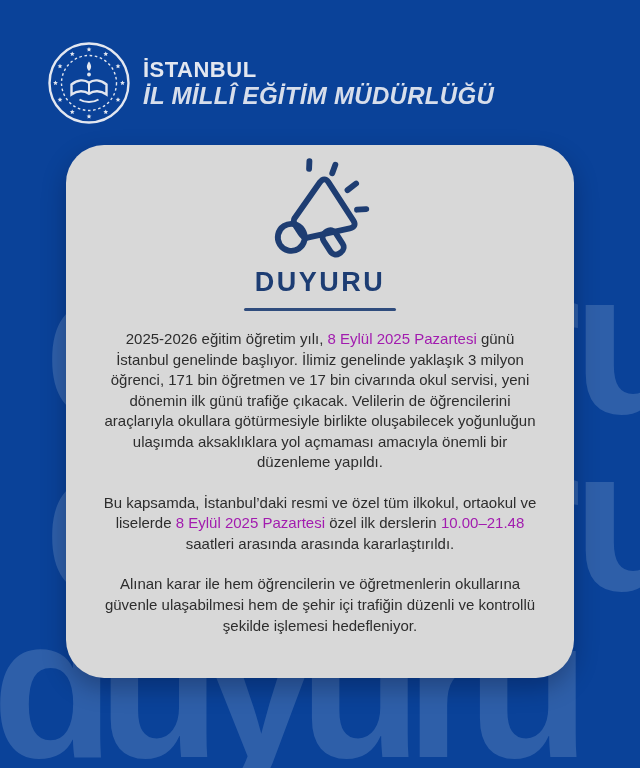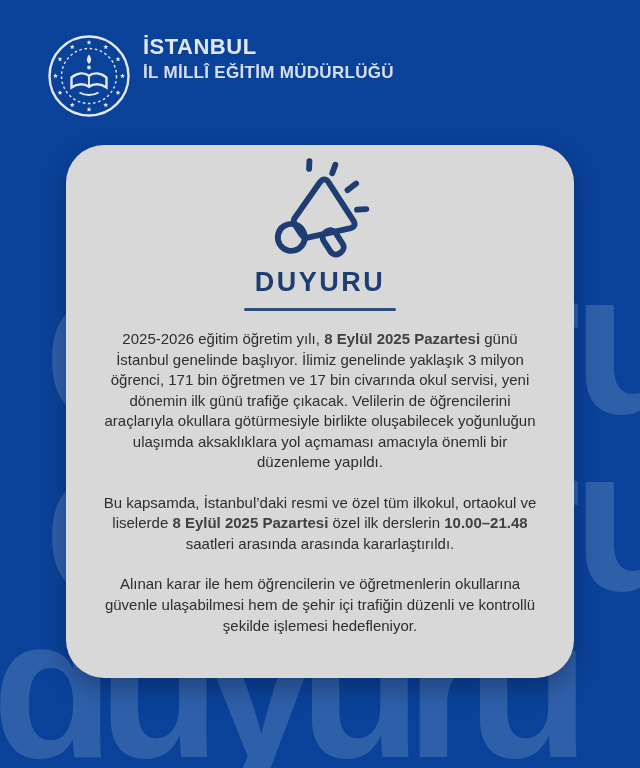--- a/index.html
+++ b/index.html
@@ -9,42 +9,42 @@
   
   .wm{
     position:absolute;z-index:0;color:#2e5fa9;font-weight:700;line-height:1;
     white-space:nowrap;user-select:none;letter-spacing:-8px;
   }
   .wm-row1{top:239px;left:-652px;font-size:205px;}
   .wm-row2{top:416px;left:-652px;font-size:205px;}
   .wm-bottom{top:588px;left:-8px;font-size:200px;letter-spacing:-16px;}
 
   
-  .header{position:absolute;z-index:2;top:34px;left:47px;display:flex;align-items:flex-start;}
+  .header{position:absolute;z-index:2;top:41px;left:47px;display:flex;align-items:center;}
   .logo{width:84px;height:84px;flex:0 0 auto;}
   .org{margin-left:12px;color:#e3e7f0;}
   .org1{font-size:22px;font-weight:700;letter-spacing:.5px;line-height:26px;}
-  .org2{font-size:17px;font-weight:700;opacity:.95;letter-spacing:.3px;line-height:26px;}
+  .org2{font-size:24px;font-weight:700;opacity:.95;letter-spacing:.3px;line-height:26px;font-style:italic;}
 
   
   .card{
     position:absolute;z-index:1;left:66px;top:145px;width:508px;height:533px;
     background:#d8d8d8;border-radius:38px;box-shadow:0 10px 24px rgba(0,0,20,.28);
     text-align:center;box-sizing:border-box;
   }
   .mega{display:block;margin:12px auto 0;width:128px;height:108px;}
   .title{
     margin:2px 0 0;font-size:27px;font-weight:800;letter-spacing:2.5px;
     color:#1d3d73;
   }
   .rule{width:152px;height:3px;background:#1d3d73;border-radius:2px;margin:10px auto 0;opacity:.9;}
   .body{margin-top:18px;padding:0 34px;font-size:15px;line-height:1.37;color:#2d2d2d;}
   .body p{margin:0 0 20px;}
   .body .closing{margin-bottom:0;}
-  .b{font-weight:700;color:#404040;}
+  .b{font-weight:400;color:#a21caf;}
 
   .emblem-stroke{stroke:#e3e7f0;fill:none;}
   .emblem-fill{fill:#e3e7f0;stroke:none;}
   .mega-stroke{stroke:#1e3d72;fill:none;stroke-width:6.5;stroke-linecap:round;stroke-linejoin:round;}
 </style>
 </head>
 <body>
 
 <div class="screen">
 

